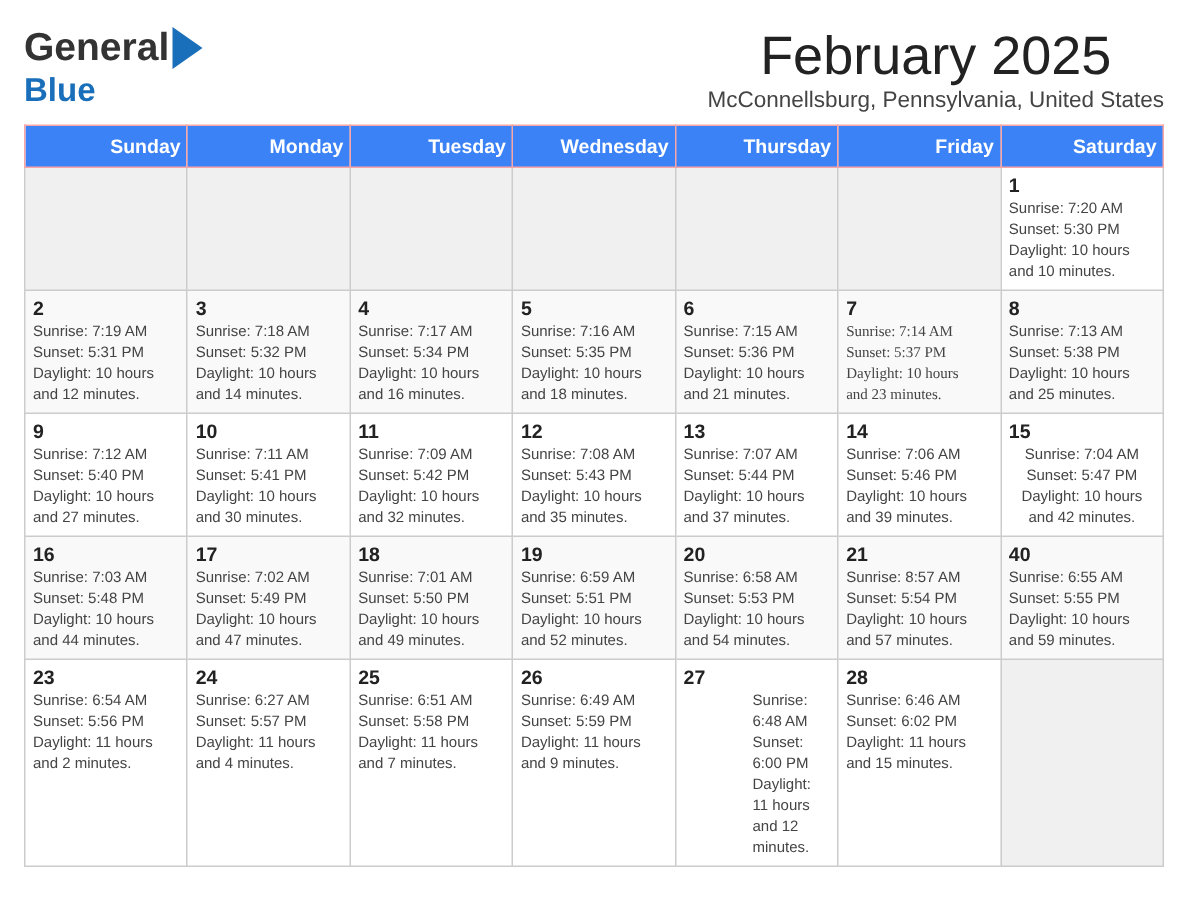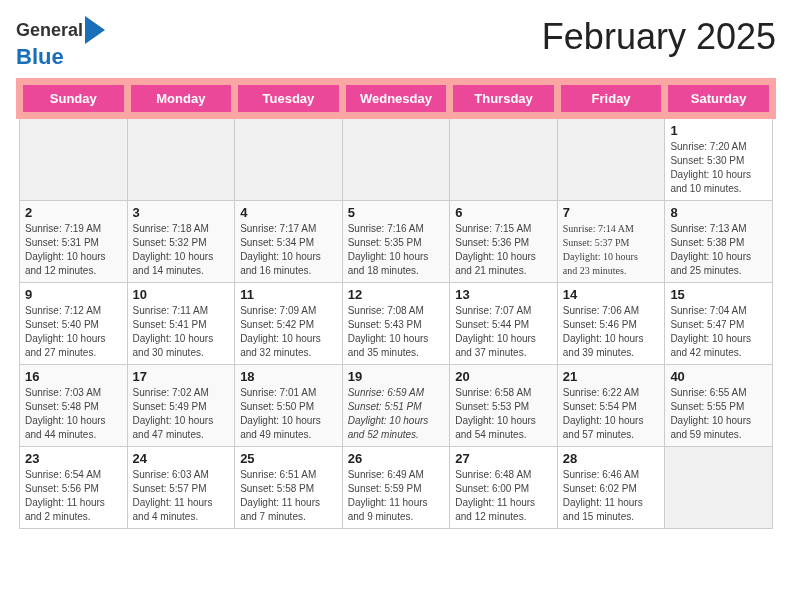--- a/index.html
+++ b/index.html
@@ -51,27 +51,27 @@
     .location-title {
       font-size: 15px;
       color: #444;
     }
     .calendar {
       width: 100%;
       border-collapse: collapse;
       border: 1px solid #ccc;
     }
     .calendar th {
-      background: #ec4899;
+      background: #3b82f6;
       color: #fff;
       font-size: 13px;
       font-weight: bold;
       padding: 6px 4px;
-      text-align: center;
-      border: 7px solid #fca5a5;
+      text-align: right;
+      border: 1px solid #fca5a5;
     }
     .calendar td {
       width: calc(100% / 7);
       vertical-align: top;
       border: 1px solid #ccc;
       padding: 4px 5px;
       height: 80px;
       background: #fff;
     }
     .calendar tr:nth-child(even) td {
@@ -92,27 +92,28 @@
     .empty-cell {
       background: #f0f0f0 !important;
     }
   </style>
 </head>
 <body>
 
 <div class="header-area">
   <div class="logo">
     <div class="logo-top-line">
-      <span style="font-size:18px;font-weight:bold;color:#333;">General</span>
+      <span style="font-size:26px;font-weight:bold;color:#333;">General</span>
       <span class="logo-arrow"></span>
     </div>
     <span class="logo-blue-line">Blue</span>
   </div>
   <div class="title-area">
     <div class="month-title">February 2025</div>
+    <div class="location-title">McConnellsburg, Pennsylvania, United States</div>
   </div>
 </div>
 
 <table class="calendar">
   <thead>
     <tr id="weekday-header">
         <th>Sunday</th>
         <th>Monday</th>
         <th>Tuesday</th>
         <th>Wednesday</th>
@@ -226,21 +227,21 @@
         </td>
         <td>
           <span class="day-number">14</span>
           <div class="day-info" style="white-space: pre-line;">Sunrise: 7:06 AM
 Sunset: 5:46 PM
 Daylight: 10 hours
 and 39 minutes.</div>
         </td>
         <td>
           <span class="day-number">15</span>
-          <div class="day-info" style="white-space: pre-line;">Sunrise: 7:04 AM
+          <div class="day-info" style="white-space: pre-line; text-align: center;">Sunrise: 7:04 AM
 Sunset: 5:47 PM
 Daylight: 10 hours
 and 42 minutes.</div>
         </td>
       </tr>
       <tr>
         <td>
           <span class="day-number">16</span>
           <div class="day-info" style="white-space: pre-line;">Sunrise: 7:03 AM
 Sunset: 5:48 PM
@@ -256,35 +257,35 @@
         </td>
         <td>
           <span class="day-number">18</span>
           <div class="day-info" style="white-space: pre-line;">Sunrise: 7:01 AM
 Sunset: 5:50 PM
 Daylight: 10 hours
 and 49 minutes.</div>
         </td>
         <td>
           <span class="day-number">19</span>
-          <div class="day-info" style="white-space: pre-line; font-style: italic;">Sunrise: 6:59 AM
+          <div class="day-info" style="white-space: pre-line;">Sunrise: 6:59 AM
 Sunset: 5:51 PM
 Daylight: 10 hours
 and 52 minutes.</div>
         </td>
         <td>
           <span class="day-number">20</span>
           <div class="day-info" style="white-space: pre-line;">Sunrise: 6:58 AM
 Sunset: 5:53 PM
 Daylight: 10 hours
 and 54 minutes.</div>
         </td>
         <td>
           <span class="day-number">21</span>
-          <div class="day-info" style="white-space: pre-line;">Sunrise: 6:22 AM
+          <div class="day-info" style="white-space: pre-line;">Sunrise: 8:57 AM
 Sunset: 5:54 PM
 Daylight: 10 hours
 and 57 minutes.</div>
         </td>
         <td>
           <span class="day-number">40</span>
           <div class="day-info" style="white-space: pre-line;">Sunrise: 6:55 AM
 Sunset: 5:55 PM
 Daylight: 10 hours
 and 59 minutes.</div>
@@ -293,42 +294,42 @@
       <tr>
         <td>
           <span class="day-number">23</span>
           <div class="day-info" style="white-space: pre-line;">Sunrise: 6:54 AM
 Sunset: 5:56 PM
 Daylight: 11 hours
 and 2 minutes.</div>
         </td>
         <td>
           <span class="day-number">24</span>
-          <div class="day-info" style="white-space: pre-line;">Sunrise: 6:03 AM
+          <div class="day-info" style="white-space: pre-line;">Sunrise: 6:27 AM
 Sunset: 5:57 PM
 Daylight: 11 hours
 and 4 minutes.</div>
         </td>
         <td>
           <span class="day-number">25</span>
           <div class="day-info" style="white-space: pre-line;">Sunrise: 6:51 AM
 Sunset: 5:58 PM
 Daylight: 11 hours
 and 7 minutes.</div>
         </td>
         <td>
           <span class="day-number">26</span>
           <div class="day-info" style="white-space: pre-line;">Sunrise: 6:49 AM
 Sunset: 5:59 PM
 Daylight: 11 hours
 and 9 minutes.</div>
         </td>
         <td>
           <span class="day-number">27</span>
-          <div class="day-info" style="white-space: pre-line;">Sunrise: 6:48 AM
+          <div class="day-info" style="white-space: pre-line; margin-left: 46px;">Sunrise: 6:48 AM
 Sunset: 6:00 PM
 Daylight: 11 hours
 and 12 minutes.</div>
         </td>
         <td>
           <span class="day-number">28</span>
           <div class="day-info" style="white-space: pre-line;">Sunrise: 6:46 AM
 Sunset: 6:02 PM
 Daylight: 11 hours
 and 15 minutes.</div>

